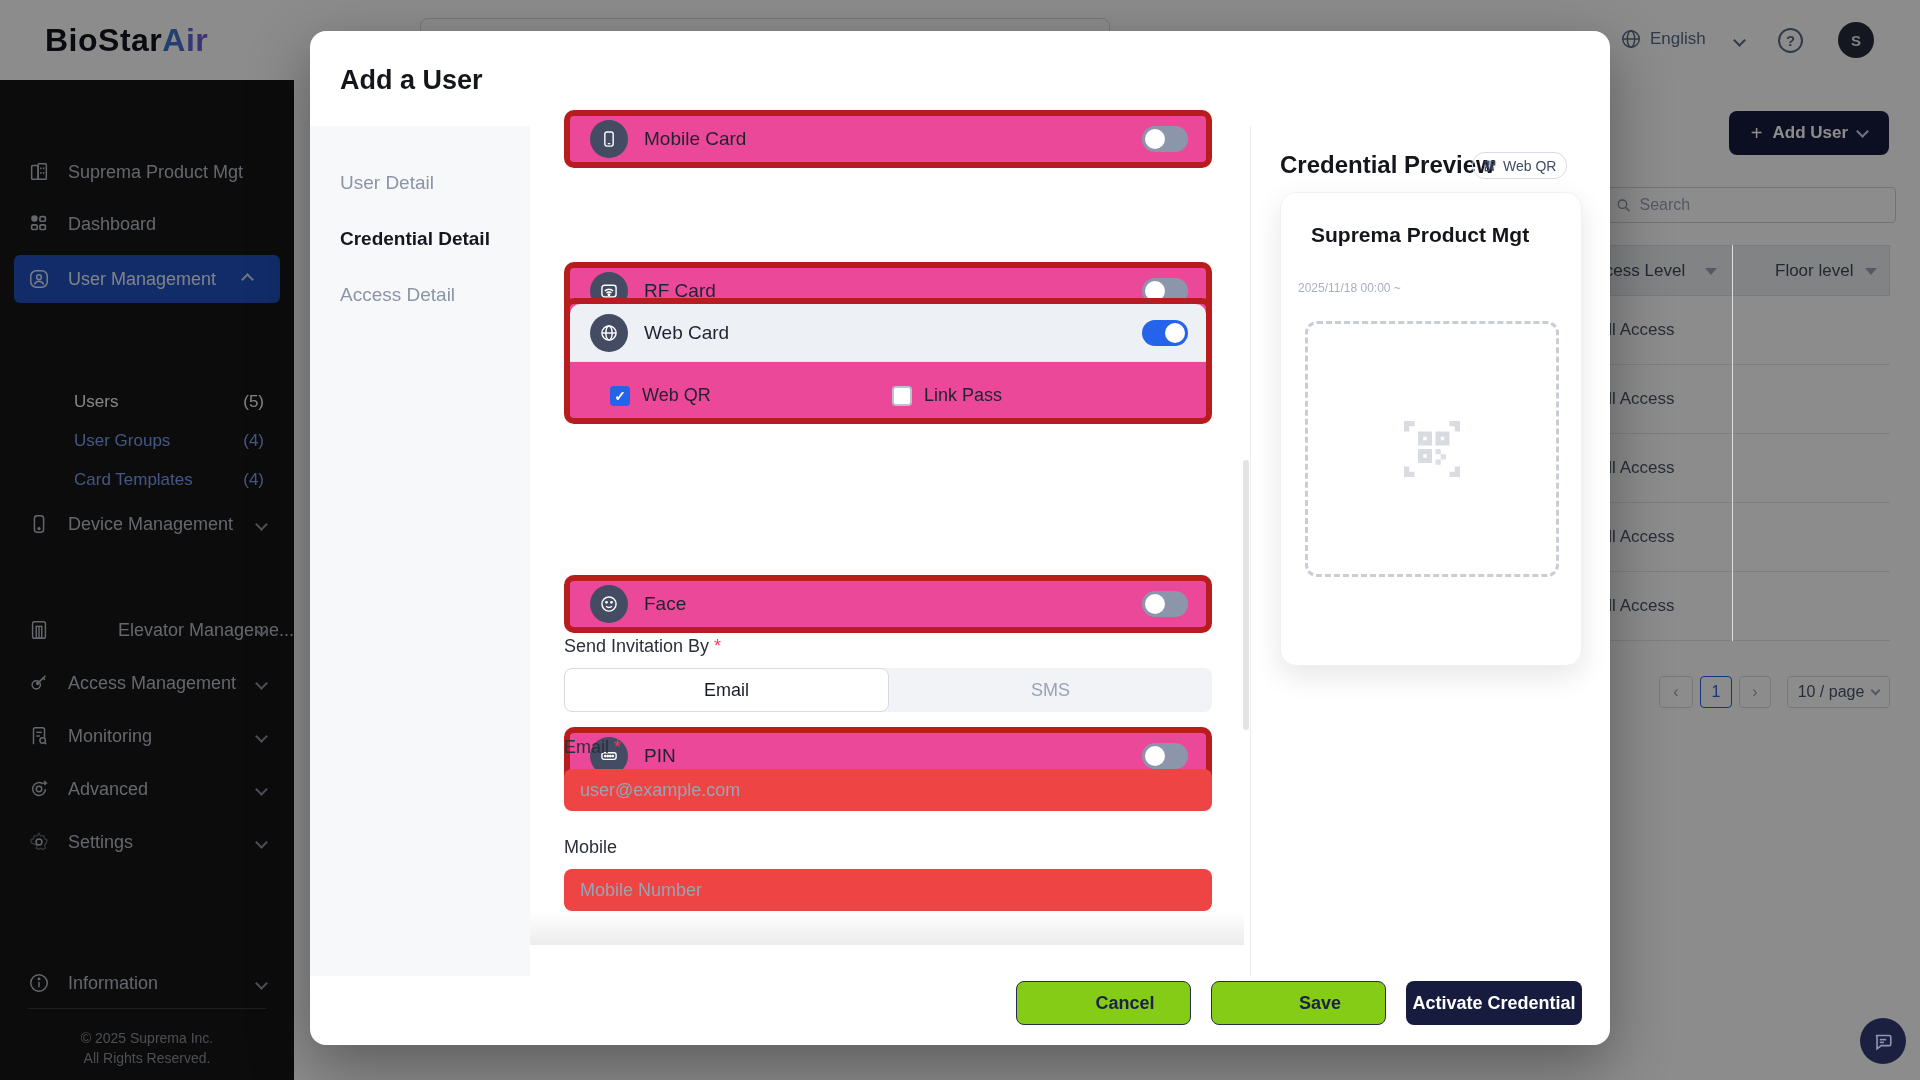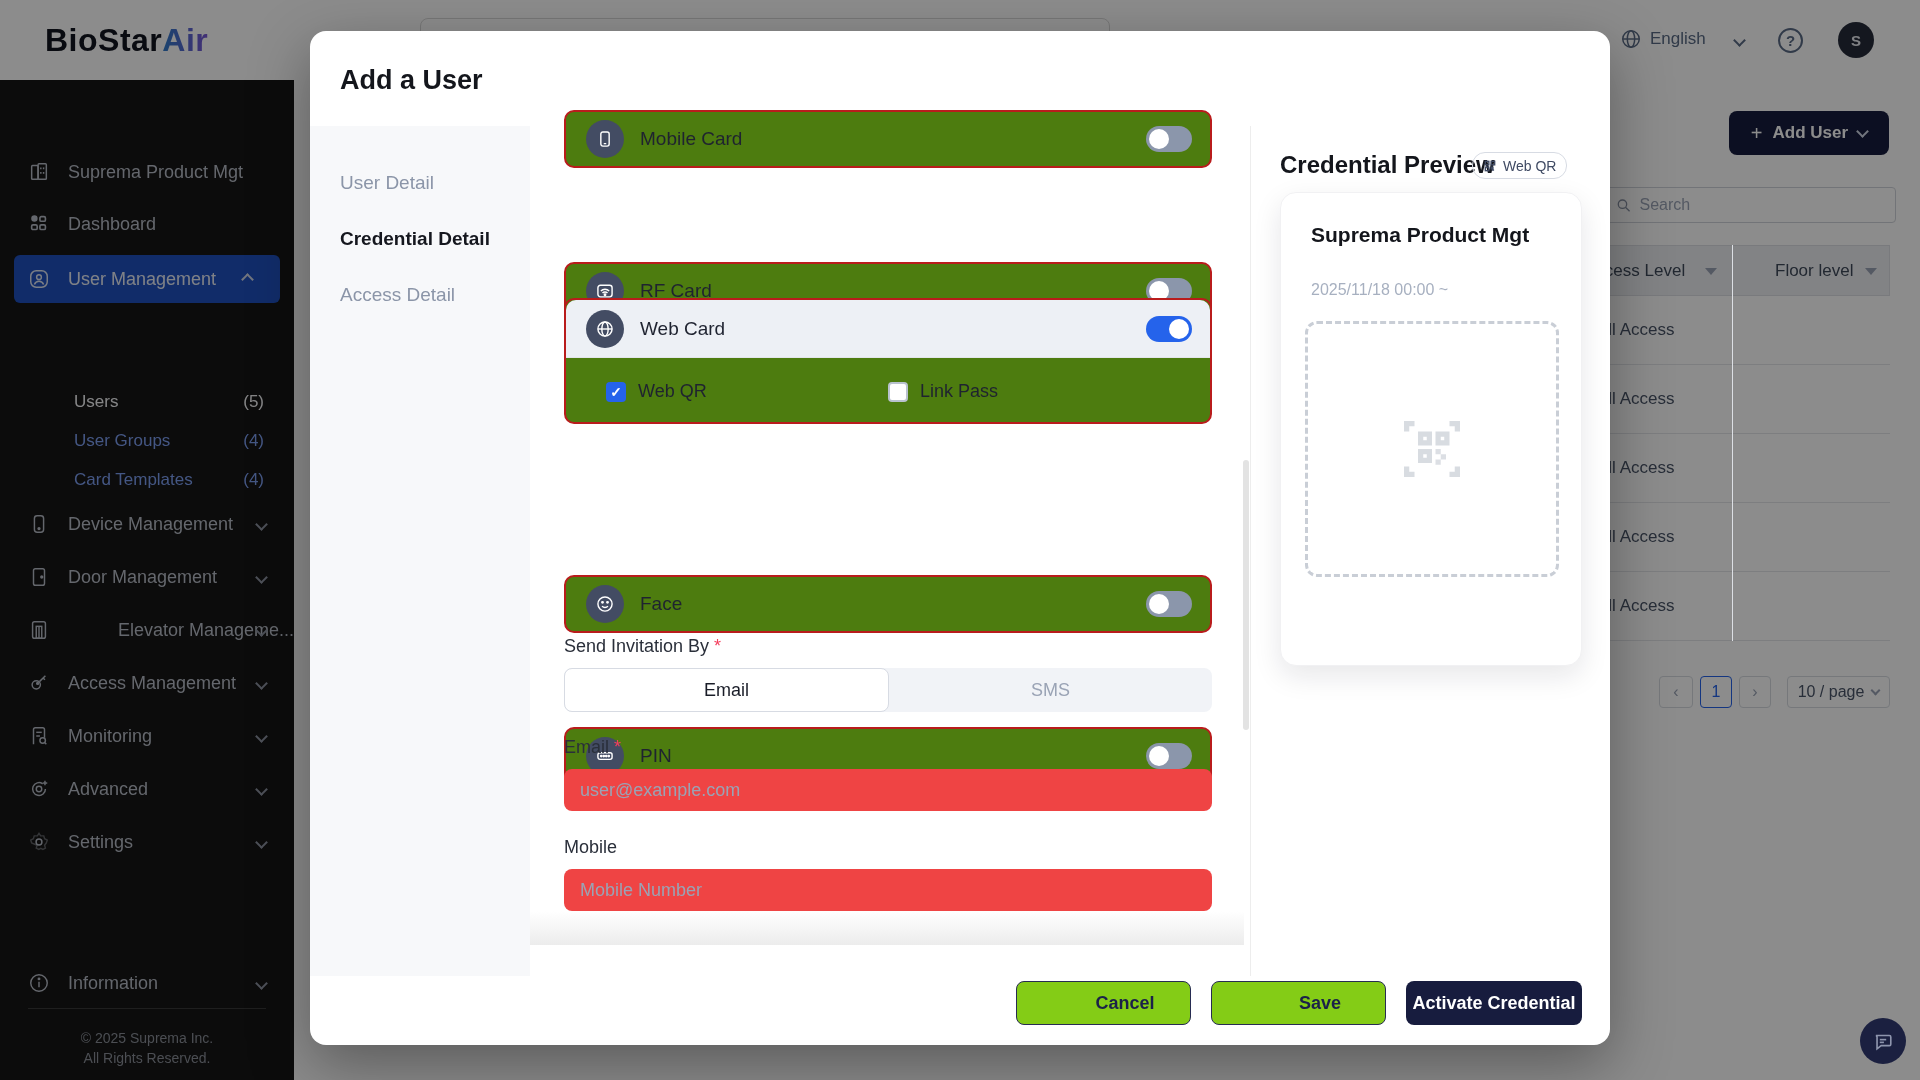--- a/index.html
+++ b/index.html
@@ -36,21 +36,21 @@
 
   .overlay { left:0; top:0; width:1920px; height:1080px; background:rgba(0,0,0,.45); }
 
   
   .modal { left:310px; top:31px; width:1300px; height:1014px; background:#fff; border-radius:16px; box-shadow:0 20px 60px rgba(0,0,0,.35); overflow:hidden; }
   .m-title { left:30px; top:26px; font-size:27px; font-weight:bold; color:#14161c;margin-top:8px; }
   .m-nav { left:0; top:95px; width:220px; height:850px; background:#f7f8fa;padding-left:44px; }
   .m-tab { left:30px; font-size:19px; color:#8b95a8; cursor:pointer; }
   .m-tab.on { color:#15171e; font-weight:bold; }
 
-  .card { left:254px; width:648px; background:#4d7c0f; border:2px solid #b91c1c; border-radius:10px; }
+  .card { left:254px; width:648px; background:#ec4899; border:6px solid #b91c1c; border-radius:10px; }
   .crow { height:58px; display:flex; align-items:center; padding:0 20px; gap:16px; position:relative; }
   .cico { width:38px; height:38px; border-radius:50%; background:#434c63; display:flex; align-items:center; justify-content:center; }
   .clabel { font-size:19px; color:#1f2330; }
   .toggle { position:absolute; right:18px; width:46px; height:26px; border-radius:13px; }
   .toggle .knob { position:absolute; top:3px; width:20px; height:20px; border-radius:50%; background:#fff; }
   .tg-off { background:#8b96ab; } .tg-off .knob { left:3px; }
   .tg-on { background:#2563eb; } .tg-on .knob { right:3px; }
   .webhead { background:#edf0f5; border-bottom:1px solid #e3e6ea; border-radius:10px 10px 0 0; }
   .ckrow { height:67px; display:flex; align-items:center; padding-left:40px; }
   .ckbox { width:20px; height:20px; border-radius:4px; margin-right:12px; display:flex; align-items:center; justify-content:center; }
@@ -66,21 +66,21 @@
   .finput { left:254px; width:648px; height:42px; background:#ef4444; border:none; border-radius:8px; padding:0 16px; font-size:18px; color:#333; outline:none; font-family:"Liberation Sans",sans-serif; }
   .finput::placeholder { color:#9aa3b5; }
   .fade { left:220px; top:880px; width:714px; height:34px; background:linear-gradient(rgba(255,255,255,0),#ececec); }
   .vdiv { left:940px; top:95px; width:1px; height:850px; background:#ededed; }
   .sthumb { left:933px; top:429px; width:6px; height:270px; background:#e3e3e3; border-radius:3px; }
 
   .pv-title { left:970px; top:120px; font-size:24px; font-weight:bold; color:#14161c; }
   .pv-badge { left:1162px; top:121px; height:27px; border:1px solid #d7dbe3; border-radius:13px; display:flex; align-items:center; gap:6px; padding:0 10px; font-size:14px; color:#3f4a63; }
   .pv-card { left:970px; top:161px; width:302px; height:474px; background:#fff; border:1px solid #f1f1f3; border-radius:16px; box-shadow:0 10px 28px rgba(16,24,40,.10); }
   .pv-name { left:30px; top:30px; font-size:21px; font-weight:bold; color:#14161c; position:absolute; }
-  .pv-date { left:30px; top:88px; font-size:16px; color:#a7b0c0; position:absolute; }
+  .pv-date { left:17px; top:88px; font-size:12px; color:#a7b0c0; position:absolute; }
   .pv-dash { left:24px; top:128px; width:254px; height:256px; border:3px dashed #c9ced6; border-radius:12px; position:absolute; display:flex; align-items:center; justify-content:center; }
 
   .mbtn { top:950px; width:175px; height:44px; border-radius:8px; display:flex; align-items:center; justify-content:center; font-size:18px; font-weight:bold; }
   .mbtn.ghost { background:#84cc16; border:1.5px solid #272c52; color:#1b2149;padding-left:43px; }
   .mbtn.solid { background:#171c3e; color:#fff; }
 
   .chatfab { left:1860px; top:1018px; width:46px; height:46px; border-radius:50%; background:#1b2040; display:flex; align-items:center; justify-content:center; }
 </style>
 </head>
 <body>
@@ -151,28 +151,20 @@
     <div class="abs side-item side-sub" style="top:379px;">
       <span>Card Templates</span>
       <span class="count">(4)</span>
     </div>
     <div class="abs side-item" style="top:423px;">
       <svg width="22" height="22" viewBox="0 0 24 24" fill="none" stroke="#b7bcc6" stroke-width="1.6">
           <rect x="7" y="3" width="10" height="18" rx="3"></rect>
           <circle cx="12" cy="17" r="1" fill="#b7bcc6"></circle>
         </svg>
       <span>Device Management</span>
-        <span class="chev"></span>
-    </div>
-    <div class="abs side-item" style="top:476px;">
-      <svg width="22" height="22" viewBox="0 0 24 24" fill="none" stroke="#b7bcc6" stroke-width="1.6">
-          <rect x="6" y="3" width="12" height="18" rx="2"></rect>
-          <circle cx="15" cy="12" r="1" fill="#b7bcc6"></circle>
-        </svg>
-      <span>Door Management</span>
         <span class="chev"></span>
     </div>
     <div class="abs side-item" style="top:529px;justify-content:space-between;">
       <svg width="22" height="22" viewBox="0 0 24 24" fill="none" stroke="#b7bcc6" stroke-width="1.6">
           <rect x="5" y="3" width="14" height="18" rx="2"></rect>
           <rect x="9" y="8" width="6" height="13"></rect>
           <line x1="12" y1="8" x2="12" y2="21"></line>
         </svg>
       <span>Elevator Manageme...</span>
         <span class="chev"></span>

